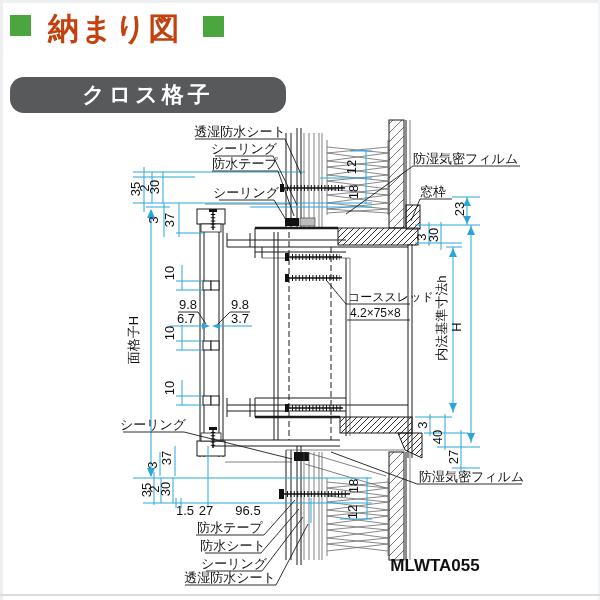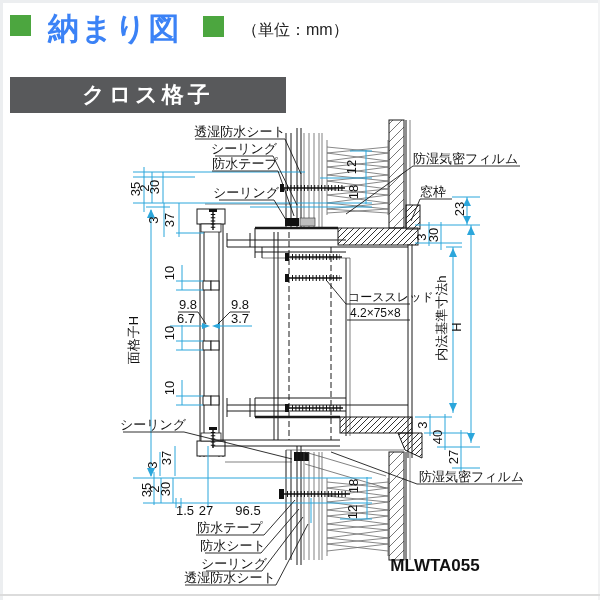--- a/index.html
+++ b/index.html
@@ -5,25 +5,25 @@
   html,body{margin:0;padding:0;background:#fff;}
   .page{position:relative;width:600px;height:600px;background:#fff;overflow:hidden;
         font-family:"Liberation Sans","DejaVu Sans",sans-serif;}
   .edge-top{position:absolute;left:0;top:0;width:600px;height:3px;background:#eceef0;}
   .edge-left{position:absolute;left:0;top:0;width:3px;height:600px;background:#eceef0;}
   .edge-right{position:absolute;right:0;top:0;width:2px;height:600px;background:#f2f3f4;}
   .edge-bottom{position:absolute;left:0;top:594px;width:600px;height:2px;background:#dcdcdc;}
   .hdr-sq{position:absolute;width:21px;height:21px;background:#4CA63F;}
   .sq1{left:10px;top:15px;}
   .sq2{left:203px;top:16px;}
-  .title{position:absolute;left:48px;top:8px;font-size:31px;font-weight:600;color:#3b82f6;letter-spacing:2px;}
+  .title{position:absolute;left:48px;top:8px;font-size:31px;font-weight:600;color:#c2410c;letter-spacing:2px;}
   .unit{position:absolute;left:242px;top:20px;font-size:16px;color:#222;}
   .banner{position:absolute;left:10px;top:77px;width:276px;height:36px;background:#58595B;
           color:#fff;font-size:22px;font-weight:bold;letter-spacing:4px;
-          display:flex;align-items:center;justify-content:center;}
+          display:flex;align-items:center;justify-content:center;border-radius:14px;}
   .section{position:absolute;left:55px;top:121px;font-size:20px;font-weight:600;color:#111;}
   svg.diagram{position:absolute;left:0;top:0;}
   
   .ln{stroke:#1a1a1a;stroke-width:1;fill:none;}
   .ln2{stroke:#1a1a1a;stroke-width:2.4;fill:none;}
   .thin{stroke:#4a4a4a;stroke-width:0.7;fill:none;}
   .dash{stroke:#1a1a1a;stroke-width:1;fill:none;stroke-dasharray:6 3;}
   .coil{stroke:#6a6a6a;stroke-width:0.8;fill:none;}
   .dim{stroke:#2BA6DB;stroke-width:1;fill:none;}
   .arr{fill:#2BA6DB;stroke:none;}
@@ -40,21 +40,20 @@
 <body>
 
 <div class="page">
   <div class="edge-top"></div>
   <div class="edge-left"></div>
   <div class="edge-right"></div>
 
   <div class="hdr-sq sq1"></div>
   <div class="title">納まり図</div>
   <div class="hdr-sq sq2"></div>
-  <div class="unit">（単位：mm）</div>
 
   <div class="banner">クロス格子</div>
 
   <svg class="diagram" width="600" height="600" viewBox="0 0 600 600">
     <defs>
       <pattern id="hatch" width="6" height="6" patternUnits="userSpaceOnUse">
         <path d="M0 6 L6 0" stroke="#333" stroke-width="1"></path>
       </pattern>
       <pattern id="hatch2" width="9" height="9" patternUnits="userSpaceOnUse">
         <path d="M0 9 L9 0" stroke="#555" stroke-width="0.8"></path>

